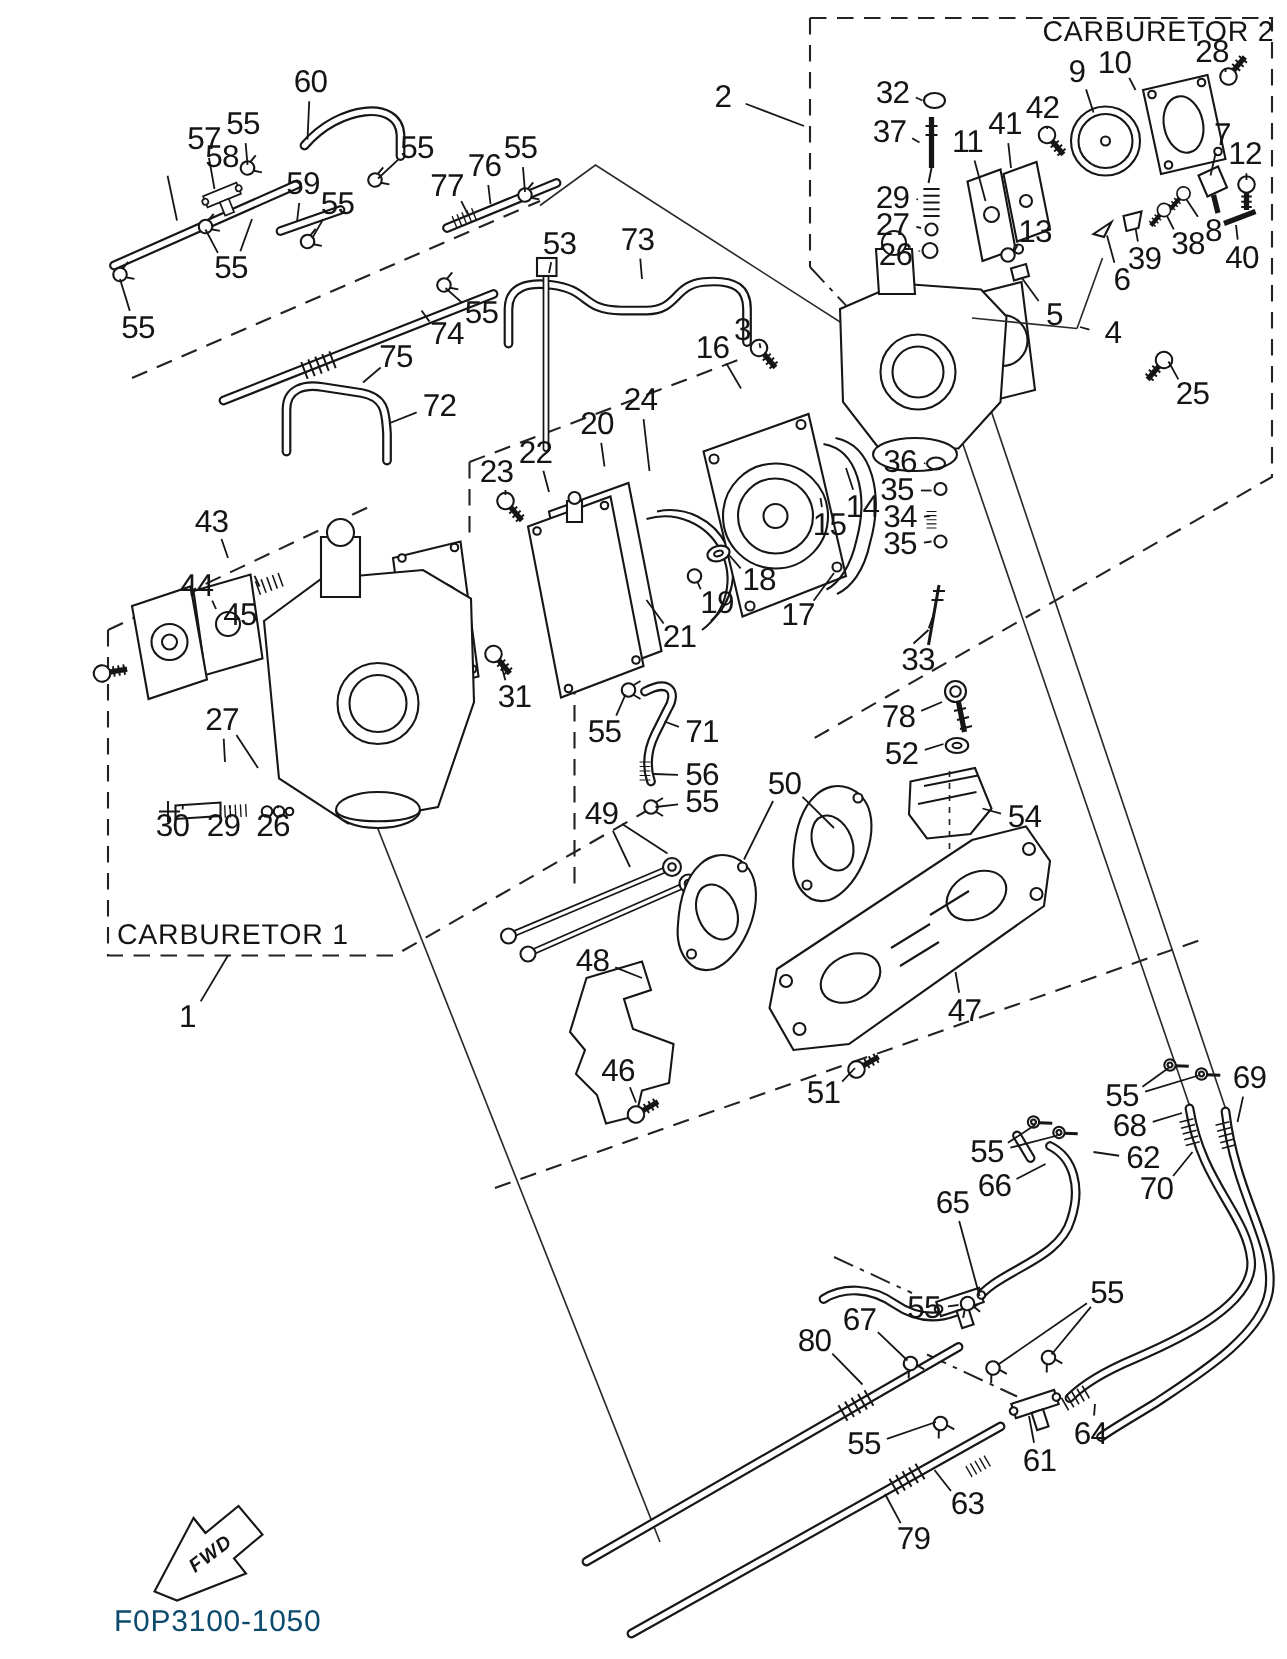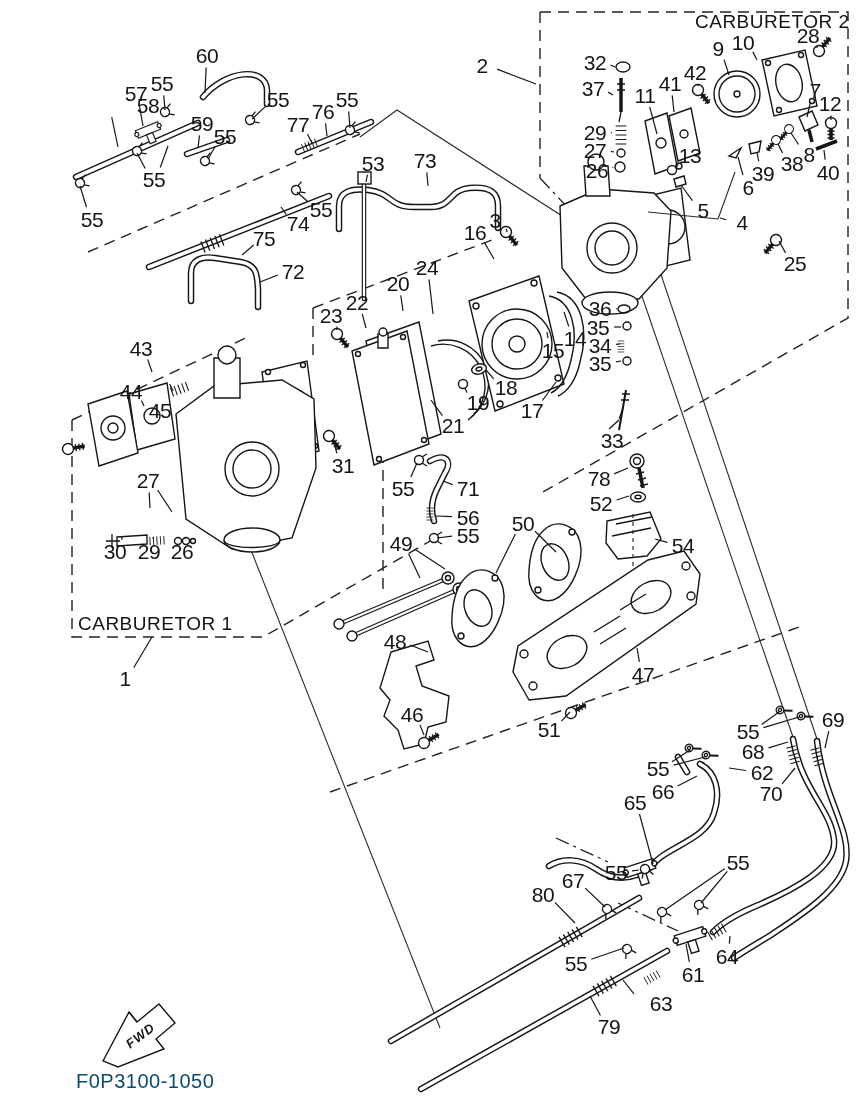--- a/index.html
+++ b/index.html
@@ -521,21 +521,21 @@
       <span class="callout" style="left: 771px; top: 793px;">70</span>
       <span class="callout" style="left: 635px; top: 802px;">65</span>
       <span class="callout" style="left: 658px; top: 768px;">55</span>
       <span class="callout" style="left: 616px; top: 872px;">55</span>
       <span class="callout" style="left: 738px; top: 862px;">55</span>
       <span class="callout" style="left: 573px; top: 880px;">67</span>
       <span class="callout" style="left: 543px; top: 894px;">80</span>
       <span class="callout" style="left: 576px; top: 963px;">55</span>
       <span class="callout" style="left: 693px; top: 974px;">61</span>
       <span class="callout" style="left: 727px; top: 956px;">64</span>
-      <span class="callout" style="left: 645px; top: 1003px; margin-left: 16px;">63</span>
+      <span class="callout" style="left: 645px; top: 1003px;">63</span>
       <span class="callout" style="left: 609px; top: 1026px;">79</span>
     </div>
 
   <div class="boxlabel" style="left:695px;top:11px;">CARBURETOR 2</div>
   <div class="boxlabel" style="left:78px;top:613px;">CARBURETOR 1</div>
   <div class="partcode" style="left:76px;top:1070px;">F0P3100-1050</div>
   <div class="fwdtext" style="left:124px;top:1028px;">FWD</div>
 </div>
 
 </body></html>

